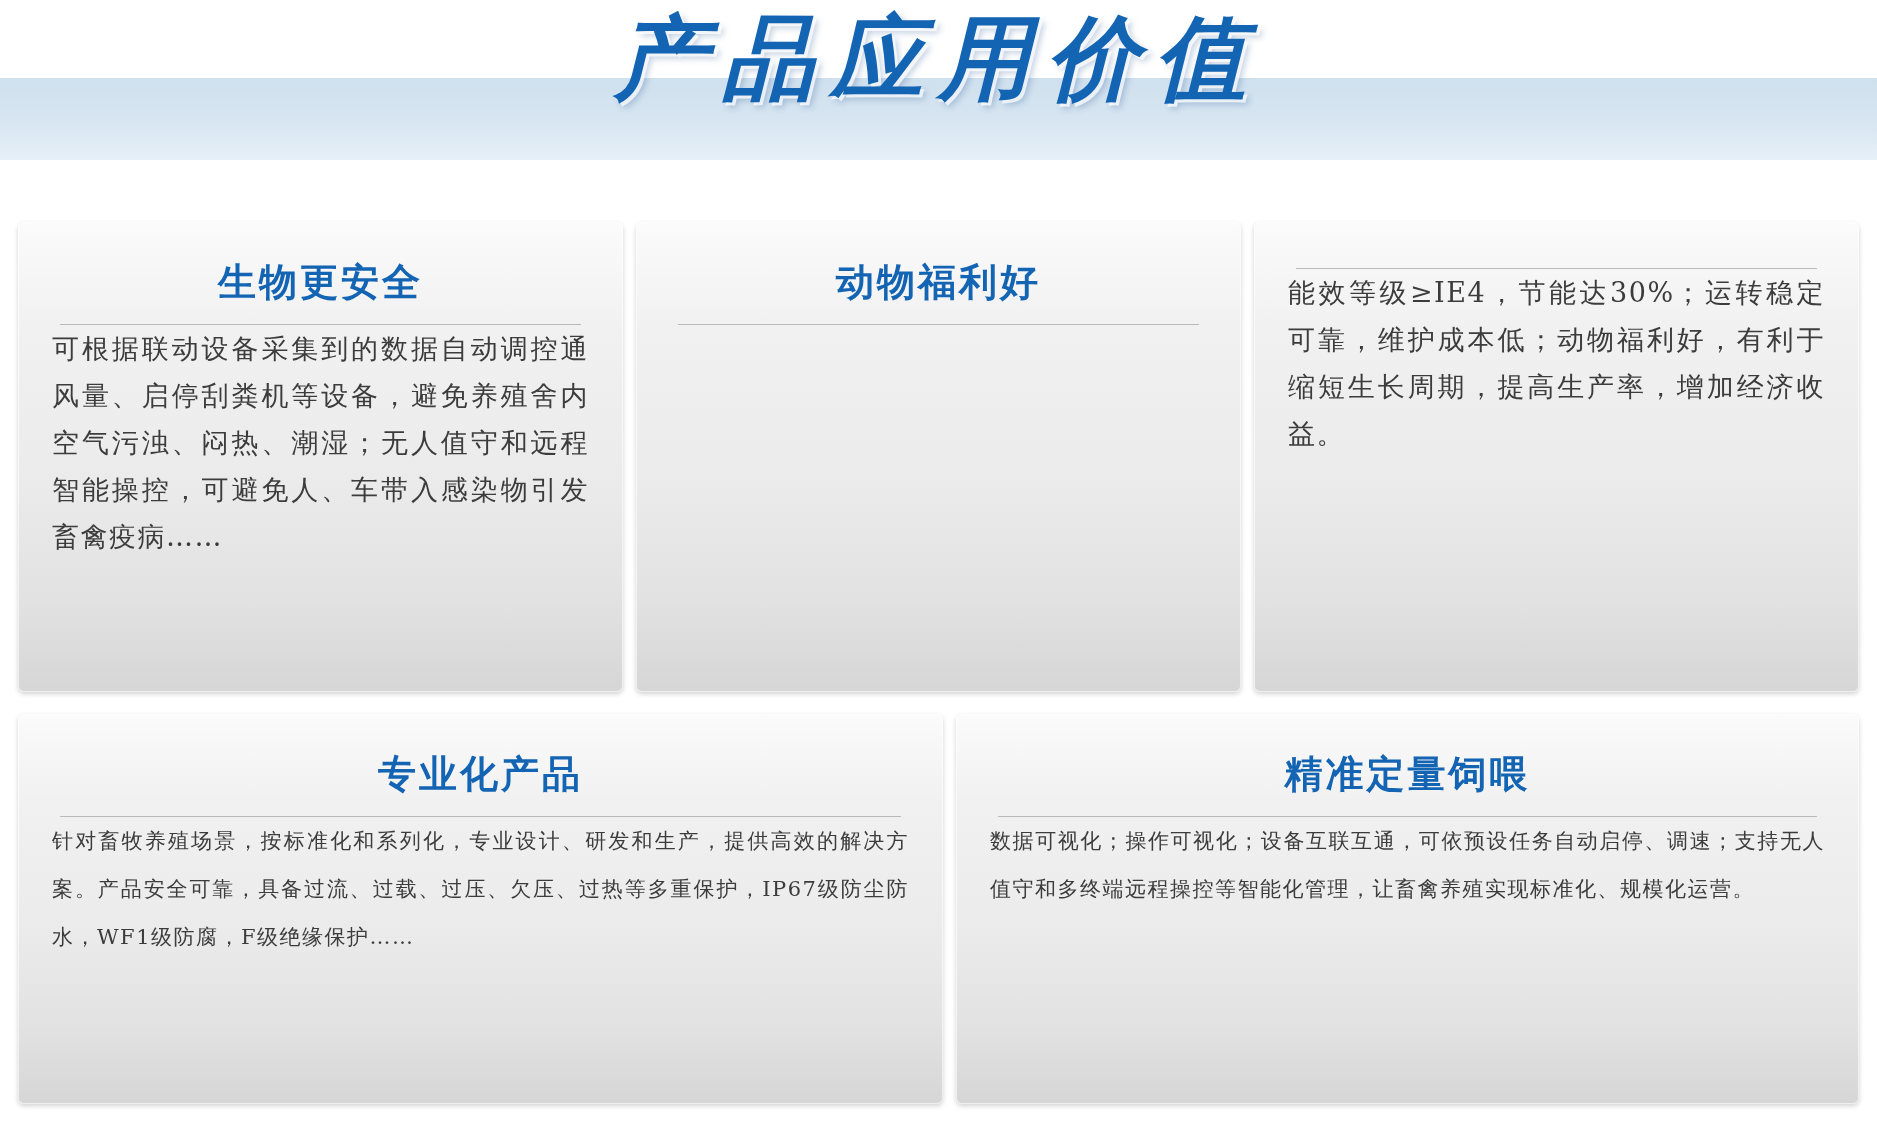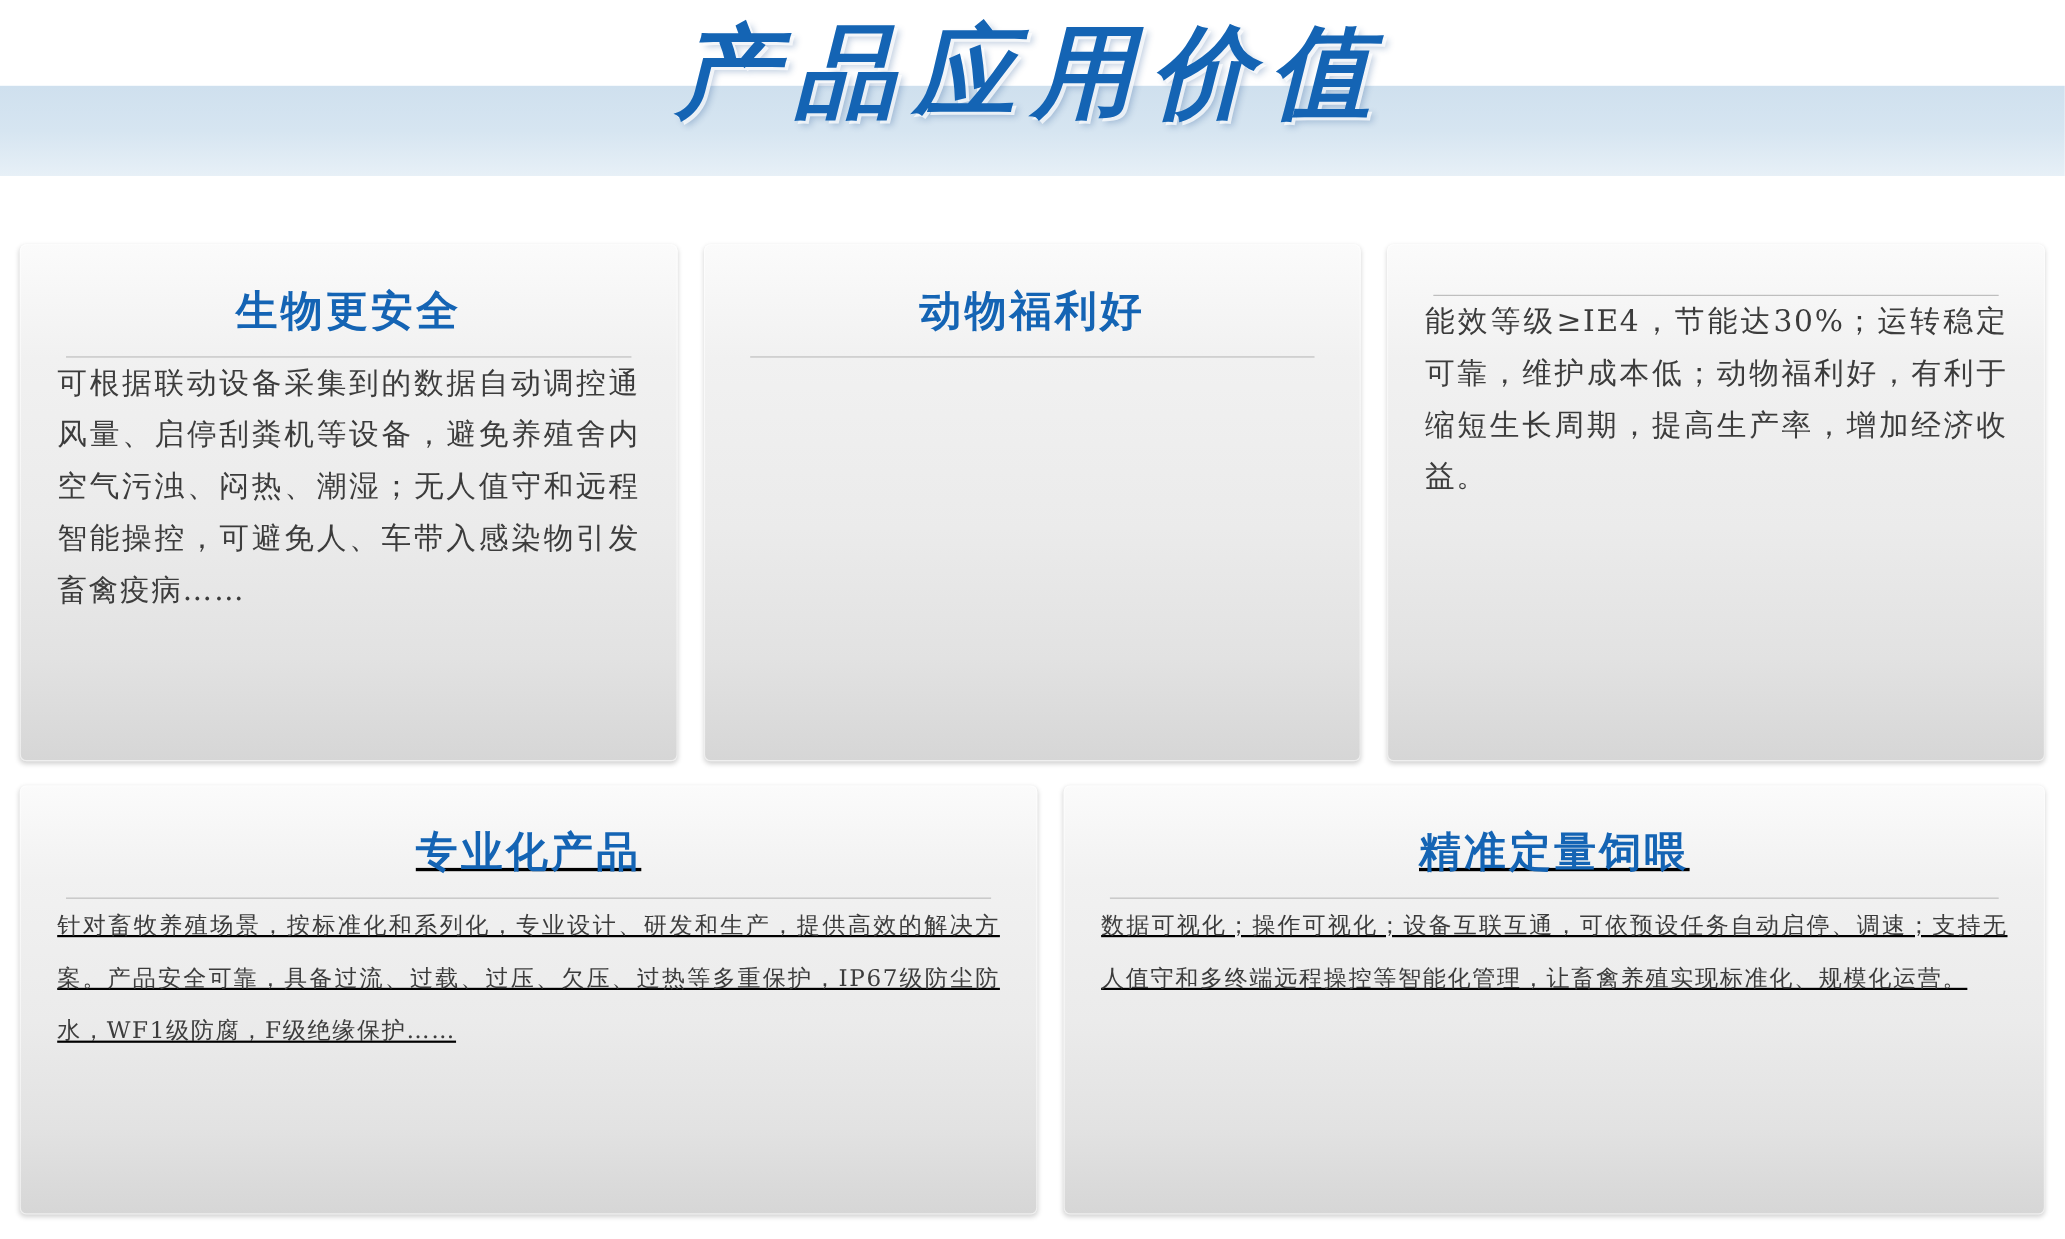--- a/index.html
+++ b/index.html
@@ -23,49 +23,48 @@
     width: 1877px;
     height: 82px;
     background: linear-gradient(to bottom, #cfe0ee 0%, #d6e5f1 50%, #e7f0f7 100%);
   }
   .header-title {
     position: absolute;
     left: 0;
     top: 6px;
     width: 1877px;
     text-align: center;
-    font-family: Liberation Serif, serif;
+    font-family: Liberation Mono, monospace;
     font-size: 92px;
     font-weight: bold;
     font-style: italic;
     letter-spacing: 16px;
     color: #1464b4;
     text-shadow: 3px 3px 0 rgba(255,255,255,0.75), 5px 5px 6px rgba(20,70,140,0.25);
     line-height: 120px;
     white-space: nowrap;
     z-index: 5;
   }
 
   
   .cards-area {
     position: absolute;
     left: 0;
     top: 222px;
     width: 1877px;
   }
   .row {
     display: flex;
-    gap: 24px;
+    gap: 13px;
     padding: 0 18px;
     box-sizing: border-box;
     align-items: flex-end;
   }
   .row-2 {
     margin-top: 22px;
-    text-decoration: underline;
   }
 
   .card {
     position: relative;
     background:
       linear-gradient(to bottom, #fbfbfb 0%, #f1f1f1 22%, #ebebeb 55%, #e2e2e2 80%, #d6d6d6 100%);
     border-radius: 6px;
     box-shadow: 0 2px 5px rgba(0,0,0,0.18), 0 0 0 1px rgba(255,255,255,0.6) inset;
     padding: 30px 34px 34px 34px;
     box-sizing: border-box;

